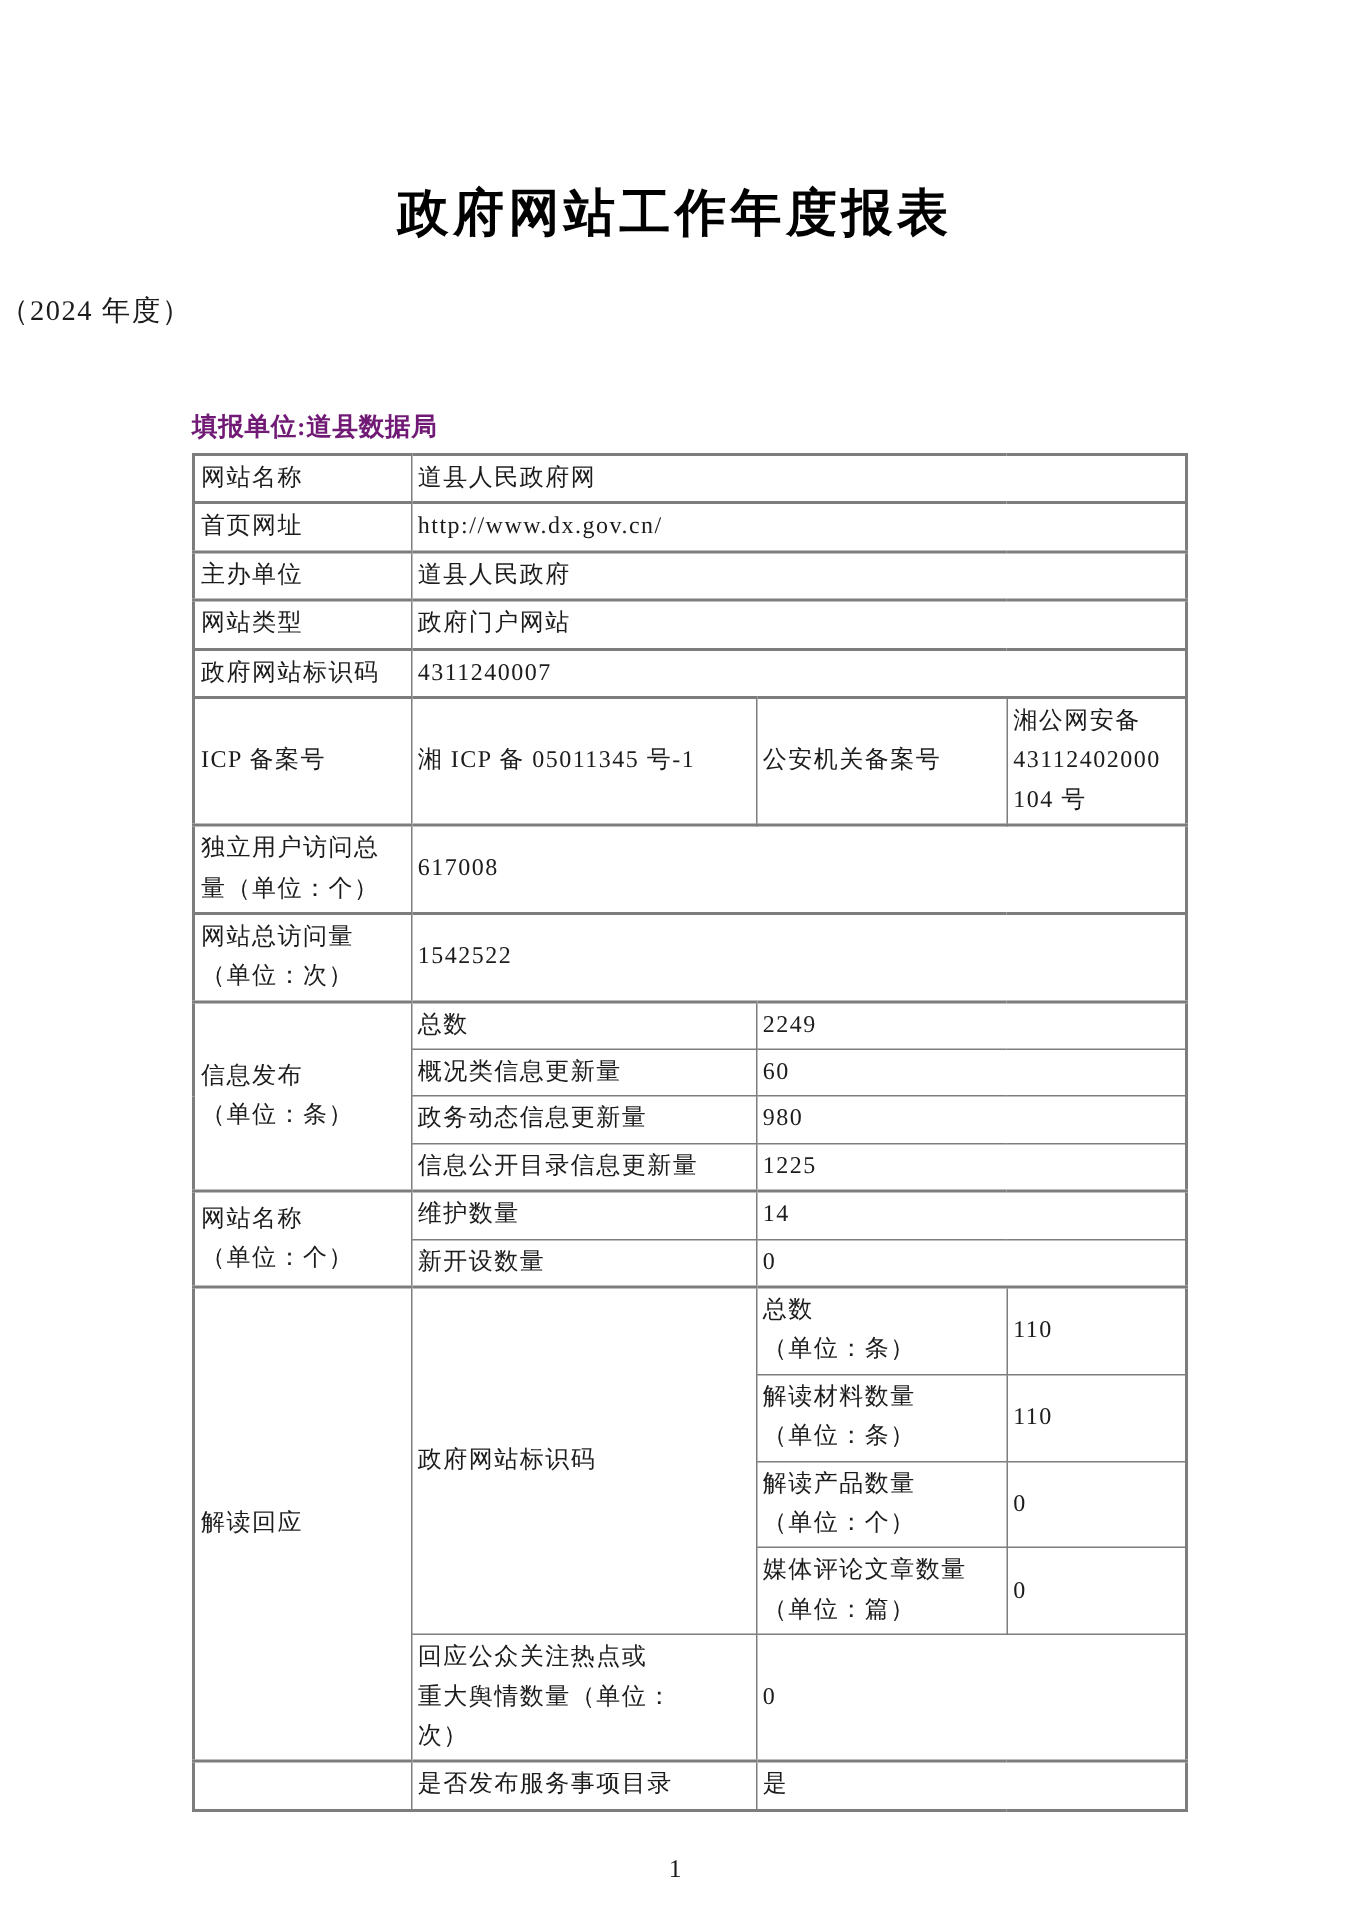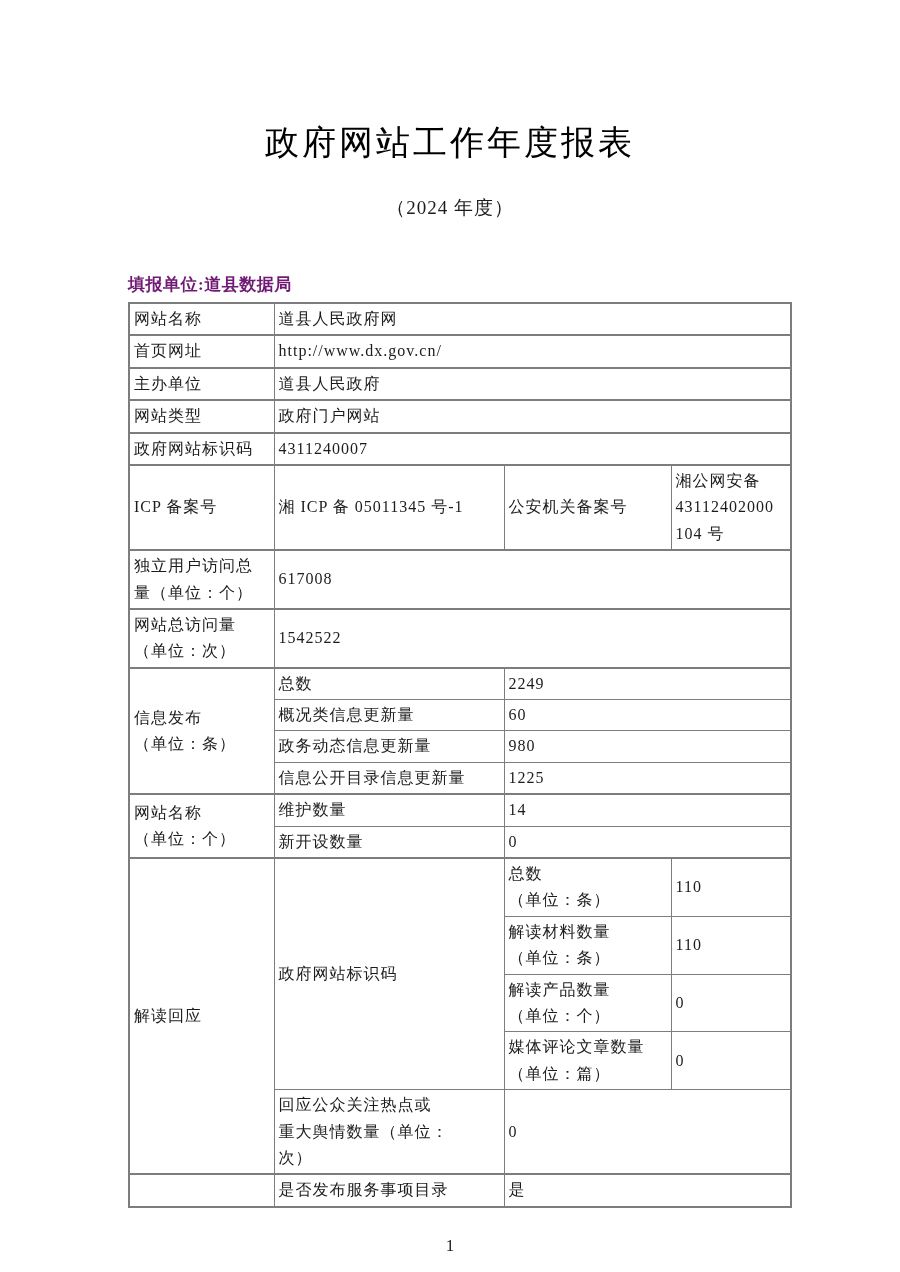--- a/index.html
+++ b/index.html
@@ -11,29 +11,29 @@
     position: relative;
     font-family: "Liberation Serif", "DejaVu Serif", serif;
     color: #1c1c1c;
     overflow: hidden;
   }
   .doc-title {
     margin: 0;
     padding-top: 120px;
     text-align: center;
     font-family: "Liberation Sans", "DejaVu Sans", sans-serif;
-    font-weight: 400;
+    font-weight: 700;
     font-size: 34px;
     line-height: 44px;
     letter-spacing: 3px;
     color: #000000;
   }
   .doc-subtitle {
     margin-top: 32px;
-    text-align: center;
+    text-align: left;
     font-size: 19px;
     line-height: 24px;
     letter-spacing: 1px;
     color: #1c1c1c;
   }
   .reporting-unit {
     margin: 53px 0 6px 128px;
     font-size: 17px;
     font-weight: 700;
     letter-spacing: 0.5px;

